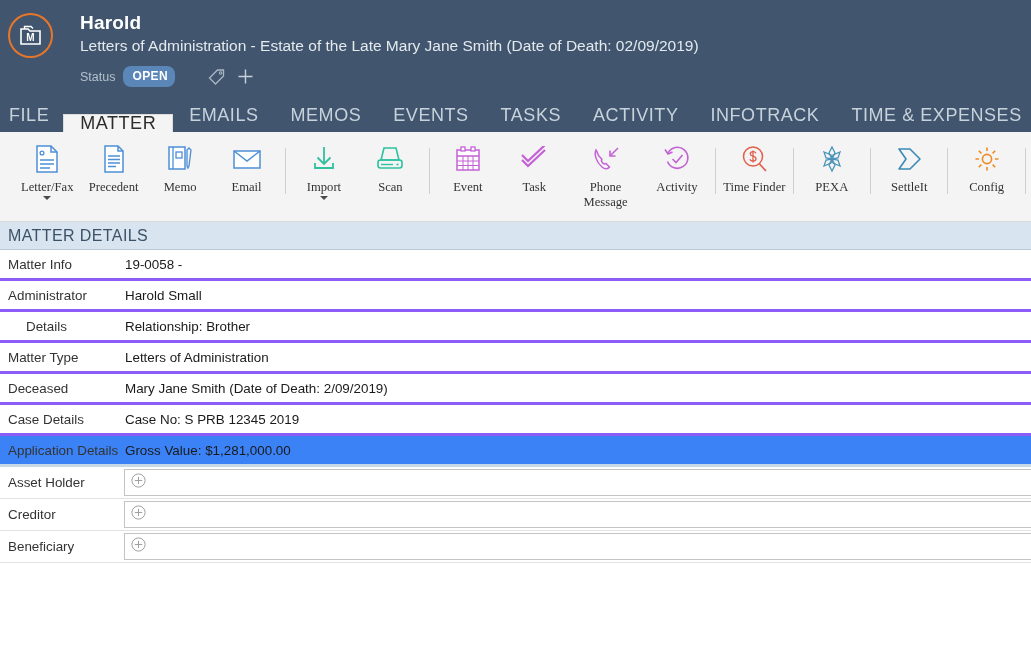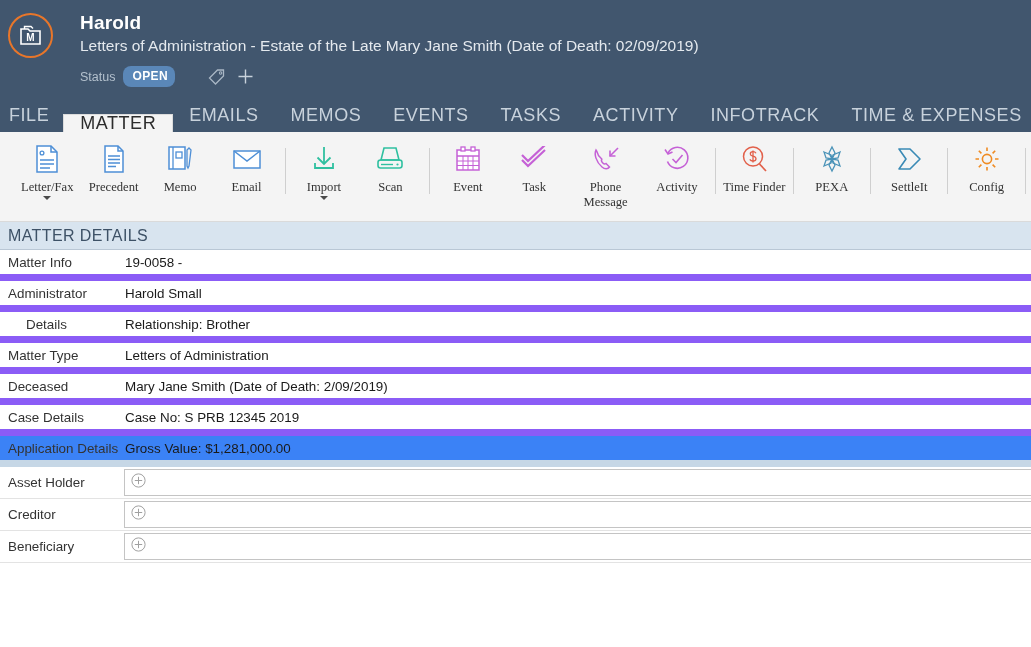--- a/index.html
+++ b/index.html
@@ -123,21 +123,21 @@
     height: 28px;
     background: #d8e4ef;
     border-bottom: 1px solid #b9c7d5;
     display: flex; align-items: center;
     padding-left: 8px;
     font-size: 16px; color: #3d5166; letter-spacing: .4px;
   }
   .det-row {
     display: flex;
     min-height: 31px;
-    border-bottom: 7px solid #8b5cf6;
+    border-bottom: 3px solid #8b5cf6;
     align-items: center;
     background: #ffffff;
   }
   .det-row.highlight { background: #3b82f6; border-bottom-color: #c6d7e6; }
   .det-label {
     width: 122px; flex: 0 0 122px;
     padding-left: 8px;
     font-size: 13.4px; color: #333333;
   }
   .det-label.indent { padding-left: 26px; }

